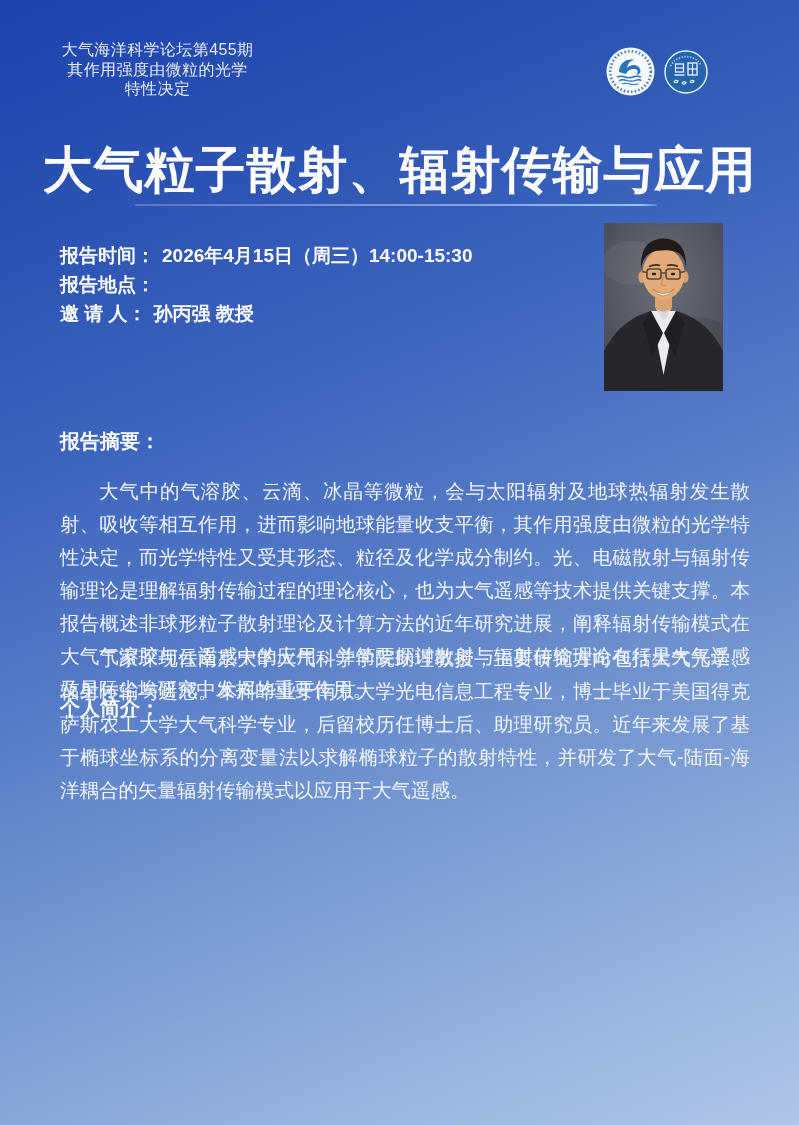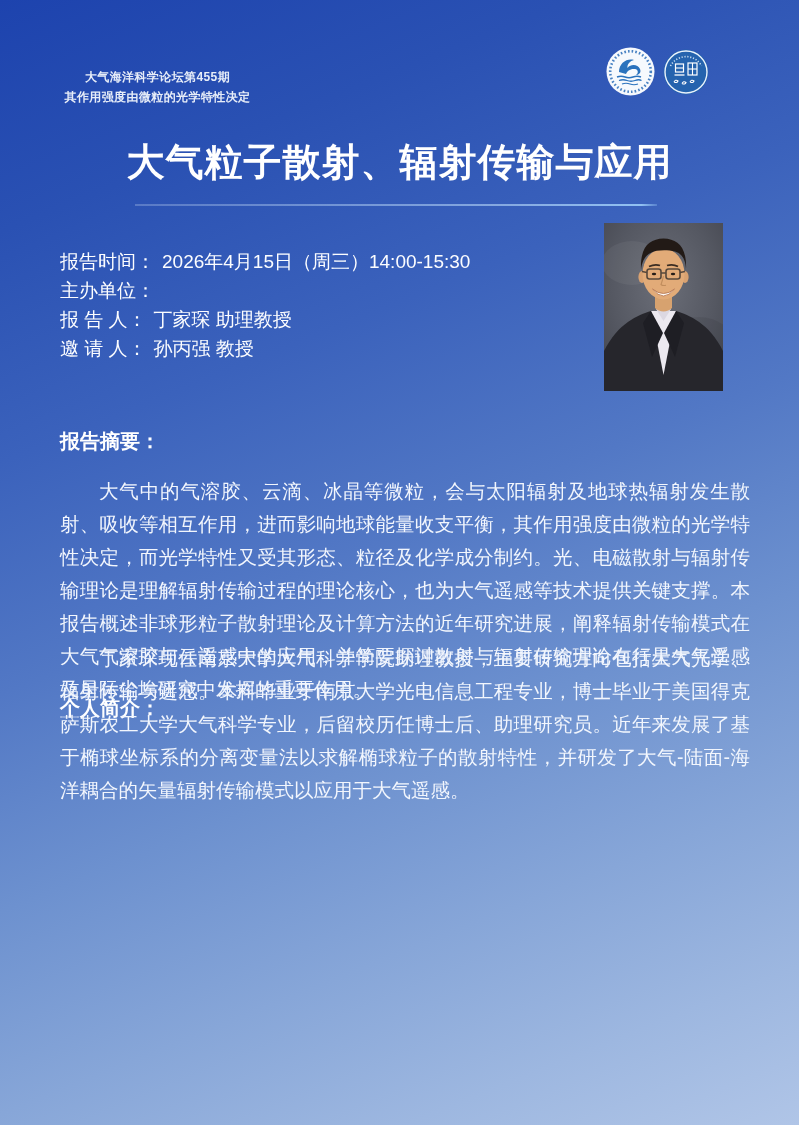--- a/index.html
+++ b/index.html
@@ -10,40 +10,40 @@
     margin:0 auto;
     overflow:hidden;
     background:linear-gradient(158deg,
       #1d43ae 0%, #2a51b3 16%, #3b62bc 32%, #5278c5 48%,
       #6d91cf 63%, #87a6d8 77%, #9db7e0 89%, #b0c5e7 100%);
     font-family:"Liberation Sans","DejaVu Sans",sans-serif;
     color:#fff;
   }
   .series{
     position:absolute;left:60px;top:40px;width:195px;
-    text-align:center;color:#e7edf8;font-size:12px;line-height:19.5px;
-    font-weight:700;letter-spacing:0.4px;margin-top:28px;
+    text-align:center;color:#e7edf8;font-size:16px;line-height:19.5px;
+    font-weight:400;letter-spacing:0.4px;
   }
   .logo{position:absolute;}
   .logo-1{left:606px;top:47px;}
   .logo-2{left:663px;top:49px;}
   .main-title{
     position:absolute;left:0;top:137px;width:100%;
-    text-align:center;font-size:38px;font-weight:700;
+    text-align:center;font-size:50px;font-weight:700;
     letter-spacing:1px;color:#ffffff;
   }
   .title-divider{
     position:absolute;left:135px;top:204px;width:522px;height:2px;
     background:linear-gradient(90deg,
       rgba(205,222,245,0.28), rgba(175,208,245,0.65) 70%,
       rgba(150,198,245,0.95) 97%, rgba(150,198,245,0.3));
   }
   .info{
-    position:absolute;left:60px;top:247px;
-    font-size:19px;font-weight:400;color:#fcfdff;
+    position:absolute;left:60px;top:241px;
+    font-size:19px;font-weight:700;color:#fcfdff;
   }
   .info-row{display:flex;height:29px;align-items:center;}
   .info-label{white-space:pre;}
   .info-value{margin-left:7px;white-space:pre;}
   .photo{
     position:absolute;left:604px;top:223px;width:119px;height:168px;
   }
   .section-heading{
     position:absolute;left:60px;font-size:20px;font-weight:700;color:#ffffff;
   }
@@ -96,25 +96,21 @@
 
   <div class="main-title">大气粒子散射、辐射传输与应用</div>
   <div class="title-divider"></div>
 
   <div class="info">
     <div class="info-row">
       <span class="info-label">报告时间：</span>
       <span class="info-value">2026年4月15日（周三）14:00-15:30</span>
     </div>
     <div class="info-row">
-      <span class="info-label">主办单位：</span>
-    </div>
-    <div class="info-row">
-      <span class="info-label">报 告 人：</span>
-      <span class="info-value">丁家琛 助理教授</span>
+      <span class="info-label">报告地点：</span>
     </div>
     <div class="info-row">
       <span class="info-label">邀 请 人：</span>
       <span class="info-value">孙丙强 教授</span>
     </div>
   </div>
 
   <div class="photo">
     <svg width="119" height="168" viewBox="0 0 119 168">
       <defs>

